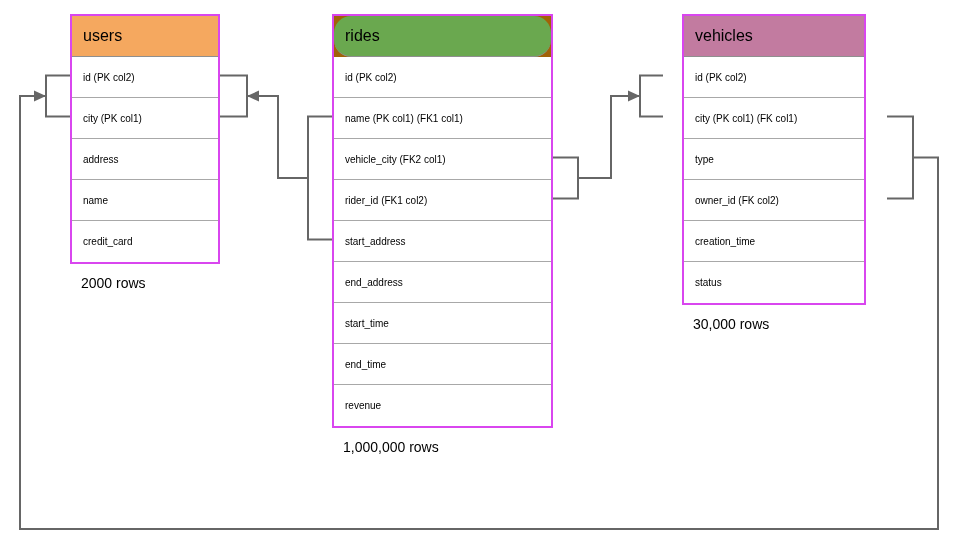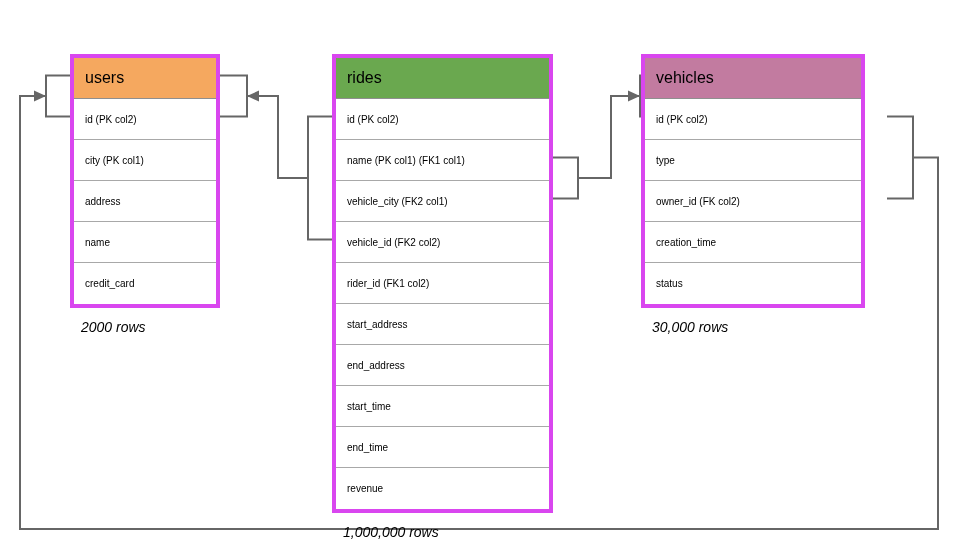--- a/index.html
+++ b/index.html
@@ -20,24 +20,23 @@
     left: 0; top: 0;
     width: 960px; height: 540px;
     z-index: 0;
   }
   .tbl-wrap {
     position: absolute;
     top: 14px;
     z-index: 1;
   }
   .tbl {
-    border: 4px solid #d946ef;
+    border: 2px solid #d946ef;
     background: #a16207;
     box-sizing: border-box;
-    margin-top: 40px;
   }
   .thead {
     height: 41px;
     display: flex;
     align-items: center;
     padding-left: 11px;
     font-size: 16px;
     color: #000000;
     border-bottom: 1px solid #8f8f8f;
     box-sizing: border-box;
@@ -54,21 +53,20 @@
     background: #ffffff;
   }
   .erd-row:last-child {
     border-bottom: none;
   }
   .caption {
     margin-top: 11px;
     padding-left: 11px;
     font-size: 14px;
     color: #000000;
-    font-style: italic;
   }
 </style>
 </head>
 <body>
 
 <div id="canvas">
 
   <svg id="connector-layer" viewBox="0 0 960 540" xmlns="http://www.w3.org/2000/svg">
       <g>
         <polyline points="332,116.5 308,116.5 308,239.5 332,239.5" fill="none" stroke="#666666" stroke-width="2"></polyline>
@@ -99,42 +97,42 @@
           <div class="erd-row">address</div>
           <div class="erd-row">name</div>
           <div class="erd-row">credit_card</div>
         </div>
     </div>
     <div class="caption">2000 rows</div>
   </div>
 
   <div class="tbl-wrap" id="wrap-rides" style="left: 332px; width: 221px;">
     <div class="tbl">
-      <div class="thead" style="background: rgb(106, 168, 79);">rides</div>
+      <div class="thead" style="background: rgb(106, 168, 79); border-radius: 17px;">rides</div>
       <div class="rows" id="rows-rides">
           <div class="erd-row">id (PK col2)</div>
           <div class="erd-row">name (PK col1) (FK1 col1)</div>
           <div class="erd-row">vehicle_city (FK2 col1)</div>
-          <div class="erd-row">vehicle_id (FK2 col2)</div>
           <div class="erd-row">rider_id (FK1 col2)</div>
           <div class="erd-row">start_address</div>
           <div class="erd-row">end_address</div>
           <div class="erd-row">start_time</div>
           <div class="erd-row">end_time</div>
           <div class="erd-row">revenue</div>
         </div>
     </div>
     <div class="caption">1,000,000 rows</div>
   </div>
 
-  <div class="tbl-wrap" id="wrap-vehicles" style="left: 641px; width: 224px;">
+  <div class="tbl-wrap" id="wrap-vehicles" style="left: 682px; width: 184px;">
     <div class="tbl">
       <div class="thead" style="background: rgb(194, 123, 160);">vehicles</div>
       <div class="rows" id="rows-vehicles">
           <div class="erd-row">id (PK col2)</div>
+          <div class="erd-row">city (PK col1) (FK col1)</div>
           <div class="erd-row">type</div>
           <div class="erd-row">owner_id (FK col2)</div>
           <div class="erd-row">creation_time</div>
           <div class="erd-row">status</div>
         </div>
     </div>
     <div class="caption">30,000 rows</div>
   </div>
 
 </div>

